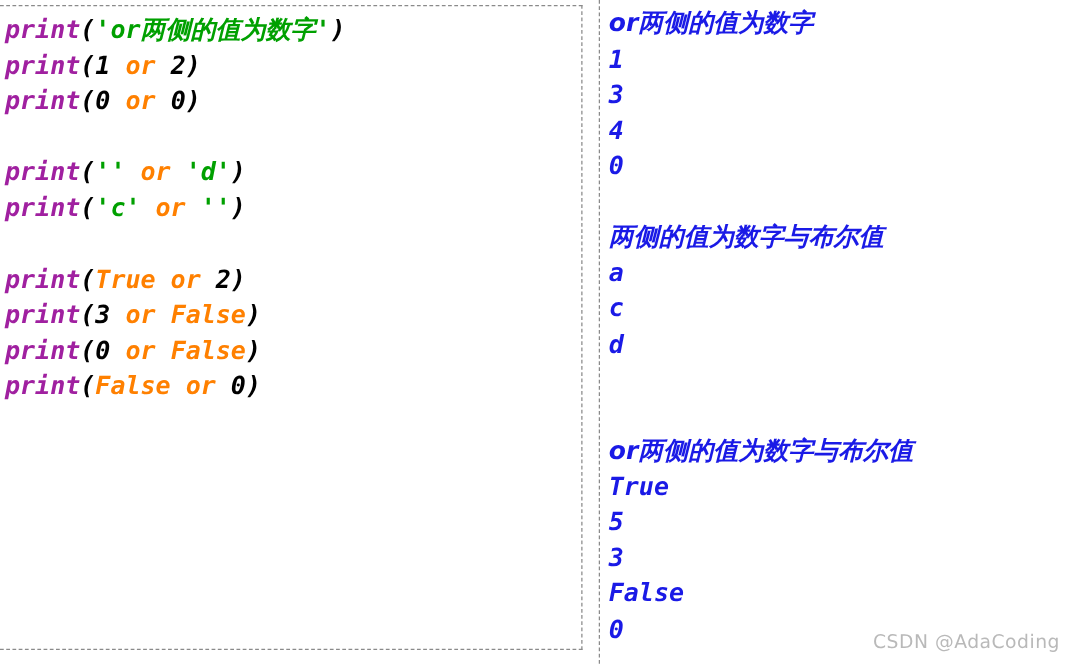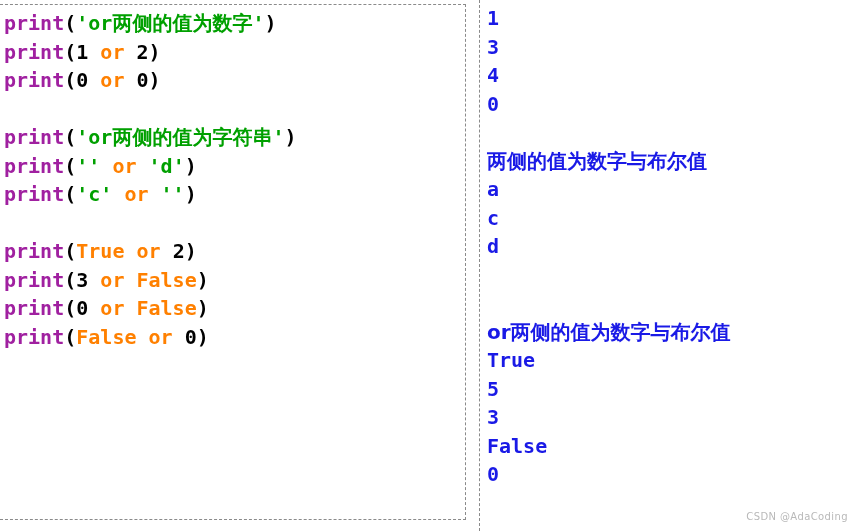--- a/index.html
+++ b/index.html
@@ -64,20 +64,21 @@
   }
 
   .line {
     height: 28.5px;
     line-height: 28.5px;
     white-space: pre;
     font-family: "DejaVu Sans Mono", monospace;
     font-size: 20px;
     font-weight: bold;
     letter-spacing: 0px;
+    font-style: italic;
   }
 
   .line.blank { }
 
   
   .tok-fn      { color: #a020a0; }
   .tok-punct   { color: #000000; }
   .tok-str     { color: #00a000; }
   .tok-kw      { color: #ff8000; }
   .tok-bool    { color: #ff8000; }
@@ -96,51 +97,51 @@
     font-family: "DejaVu Sans", sans-serif;
     font-weight: bold;
   }
 
   
   .watermark {
     position: absolute;
     right: 12px;
     bottom: 9px;
     font-family: "DejaVu Sans", sans-serif;
-    font-size: 10px;
+    font-size: 15px;
     font-weight: normal;
     color: #b9b9b9;
     letter-spacing: 0.4px;
     white-space: pre;
   }
 </style>
 </head>
 <body>
 
 <div id="stage">
 
   <div class="code-panel">
     <div class="code-lines" id="code-lines">
         <div class="line"><span class="tok-fn">print</span><span class="tok-punct">(</span><span class="tok-str">'</span><span class="tok-str">or</span><span class="tok-str cjk">两侧的值为数字</span><span class="tok-str">'</span><span class="tok-punct">)</span></div>
         <div class="line"><span class="tok-fn">print</span><span class="tok-punct">(</span><span class="tok-num">1</span><span class="tok-punct"> </span><span class="tok-kw">or</span><span class="tok-punct"> </span><span class="tok-num">2</span><span class="tok-punct">)</span></div>
         <div class="line"><span class="tok-fn">print</span><span class="tok-punct">(</span><span class="tok-num">0</span><span class="tok-punct"> </span><span class="tok-kw">or</span><span class="tok-punct"> </span><span class="tok-num">0</span><span class="tok-punct">)</span></div>
         <div class="line blank">&nbsp;</div>
-        <div class="line"><span class="tok-fn">print</span><span class="tok-punct">(</span><span class="tok-str">'</span><span class="tok-str">or</span><span class="tok-str cjk">两侧的值为字符串</span><span class="tok-str">'</span><span class="tok-punct">)</span></div>
         <div class="line"><span class="tok-fn">print</span><span class="tok-punct">(</span><span class="tok-str">''</span><span class="tok-punct"> </span><span class="tok-kw">or</span><span class="tok-punct"> </span><span class="tok-str">'d'</span><span class="tok-punct">)</span></div>
         <div class="line"><span class="tok-fn">print</span><span class="tok-punct">(</span><span class="tok-str">'c'</span><span class="tok-punct"> </span><span class="tok-kw">or</span><span class="tok-punct"> </span><span class="tok-str">''</span><span class="tok-punct">)</span></div>
         <div class="line blank">&nbsp;</div>
         <div class="line"><span class="tok-fn">print</span><span class="tok-punct">(</span><span class="tok-bool">True</span><span class="tok-punct"> </span><span class="tok-kw">or</span><span class="tok-punct"> </span><span class="tok-num">2</span><span class="tok-punct">)</span></div>
         <div class="line"><span class="tok-fn">print</span><span class="tok-punct">(</span><span class="tok-num">3</span><span class="tok-punct"> </span><span class="tok-kw">or</span><span class="tok-punct"> </span><span class="tok-bool">False</span><span class="tok-punct">)</span></div>
         <div class="line"><span class="tok-fn">print</span><span class="tok-punct">(</span><span class="tok-num">0</span><span class="tok-punct"> </span><span class="tok-kw">or</span><span class="tok-punct"> </span><span class="tok-bool">False</span><span class="tok-punct">)</span></div>
         <div class="line"><span class="tok-fn">print</span><span class="tok-punct">(</span><span class="tok-bool">False</span><span class="tok-punct"> </span><span class="tok-kw">or</span><span class="tok-punct"> </span><span class="tok-num">0</span><span class="tok-punct">)</span></div>
       </div>
   </div>
 
   <div class="output-panel">
     <div class="out-lines" id="out-lines">
+        <div class="line out-line out-cjk">or两侧的值为数字</div>
         <div class="line out-line">1</div>
         <div class="line out-line">3</div>
         <div class="line out-line">4</div>
         <div class="line out-line">0</div>
         <div class="line out-line">&nbsp;</div>
         <div class="line out-line out-cjk">两侧的值为数字与布尔值</div>
         <div class="line out-line">a</div>
         <div class="line out-line">c</div>
         <div class="line out-line">d</div>
         <div class="line out-line">&nbsp;</div>

